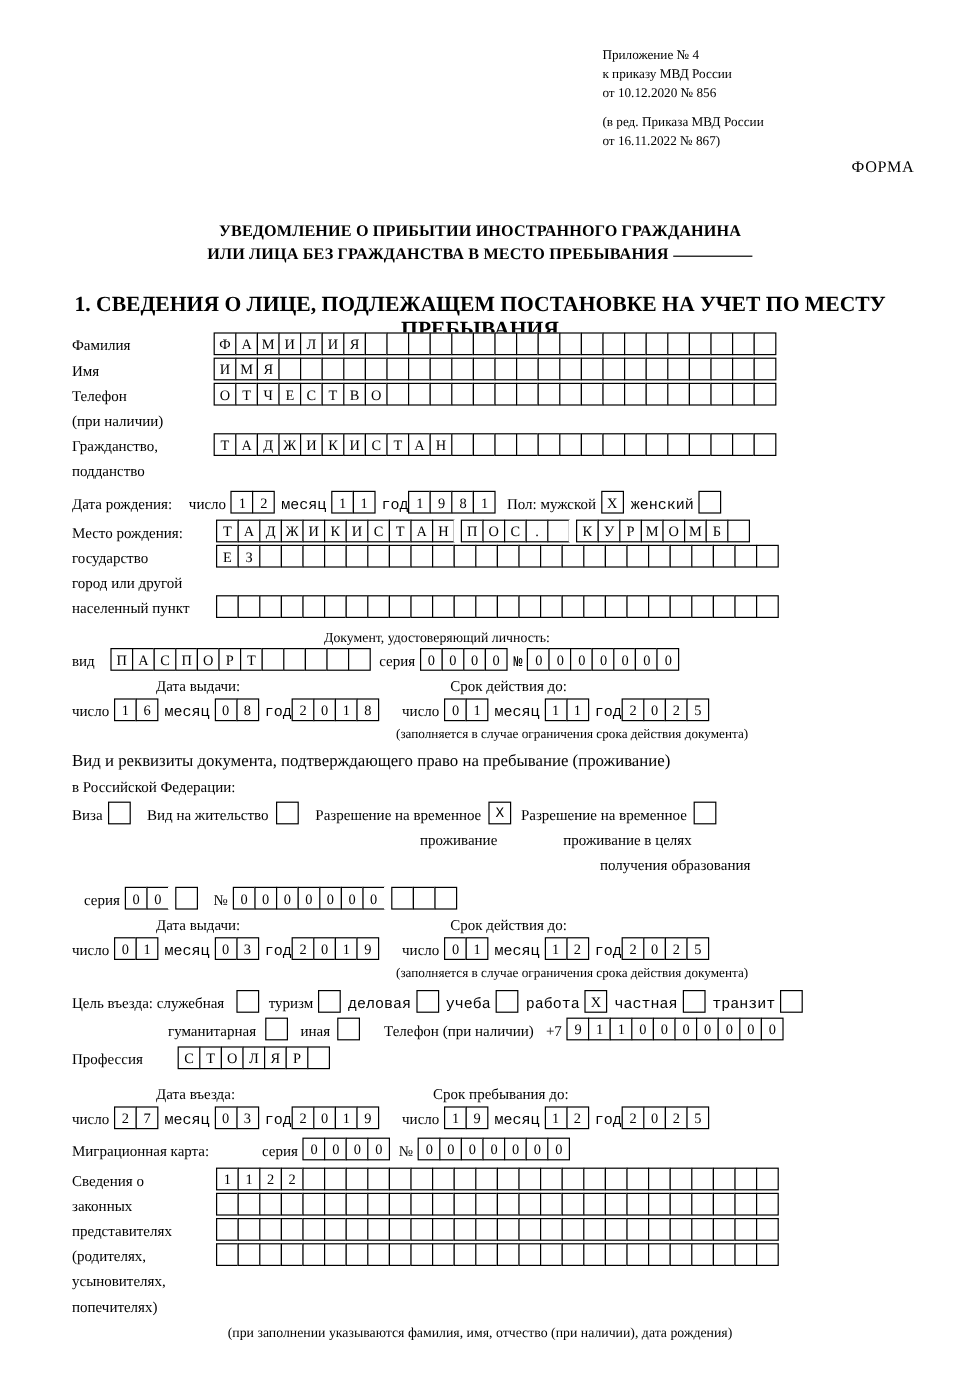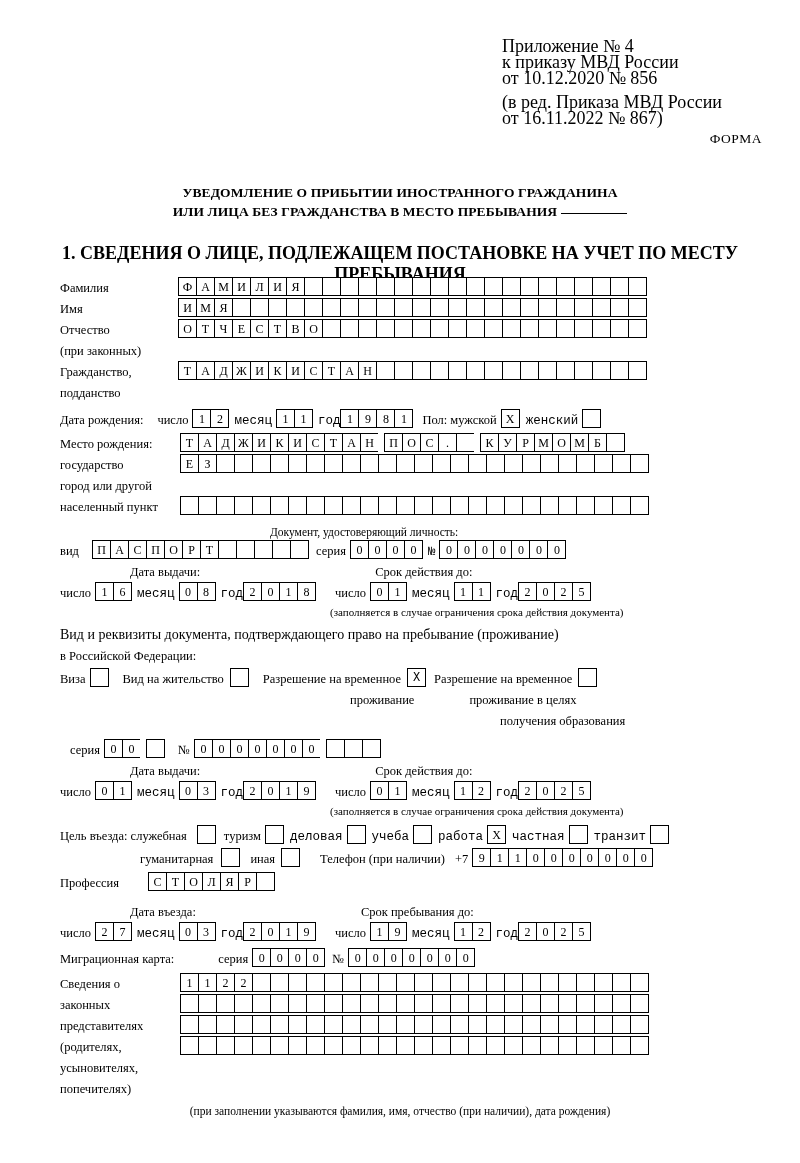--- a/index.html
+++ b/index.html
@@ -23,21 +23,21 @@
     box-sizing: border-box;
   }
 
   
   .header-block {
     position: absolute;
     top: 38px;
     right: 38px;
     width: 260px;
     text-align: left;
-    font-size: 18px;
+    font-size: 11px;
     line-height: 16px;
   }
   .header-block .line { white-space: nowrap; }
   .header-block .gap { height: 8px; }
 
   .forma {
     position: absolute;
     top: 131px;
     right: 38px;
     font-size: 13.5px;
@@ -229,21 +229,21 @@
           <span class="cell"></span>
           <span class="cell"></span>
           <span class="cell"></span>
           <span class="cell"></span>
           <span class="cell"></span>
           <span class="cell"></span>
         </span>
     </div>
 
     <div class="row">
-      <span class="label-col lbl">Отчество</span>
+      <span class="label-col lbl">Телефон</span>
       <span class="cells" id="cells-patronymic">
           <span class="cell">О</span>
           <span class="cell">Т</span>
           <span class="cell">Ч</span>
           <span class="cell">Е</span>
           <span class="cell">С</span>
           <span class="cell">Т</span>
           <span class="cell">В</span>
           <span class="cell">О</span>
           <span class="cell"></span>
@@ -260,21 +260,21 @@
           <span class="cell"></span>
           <span class="cell"></span>
           <span class="cell"></span>
           <span class="cell"></span>
           <span class="cell"></span>
           <span class="cell"></span>
           <span class="cell"></span>
         </span>
     </div>
     <div class="row">
-      <span class="label-col lbl">(при законных)</span>
+      <span class="label-col lbl">(при наличии)</span>
     </div>
 
     <div class="row">
       <span class="label-col lbl">Гражданство,</span>
       <span class="cells" id="cells-citizenship">
           <span class="cell">Т</span>
           <span class="cell">А</span>
           <span class="cell">Д</span>
           <span class="cell">Ж</span>
           <span class="cell">И</span>

